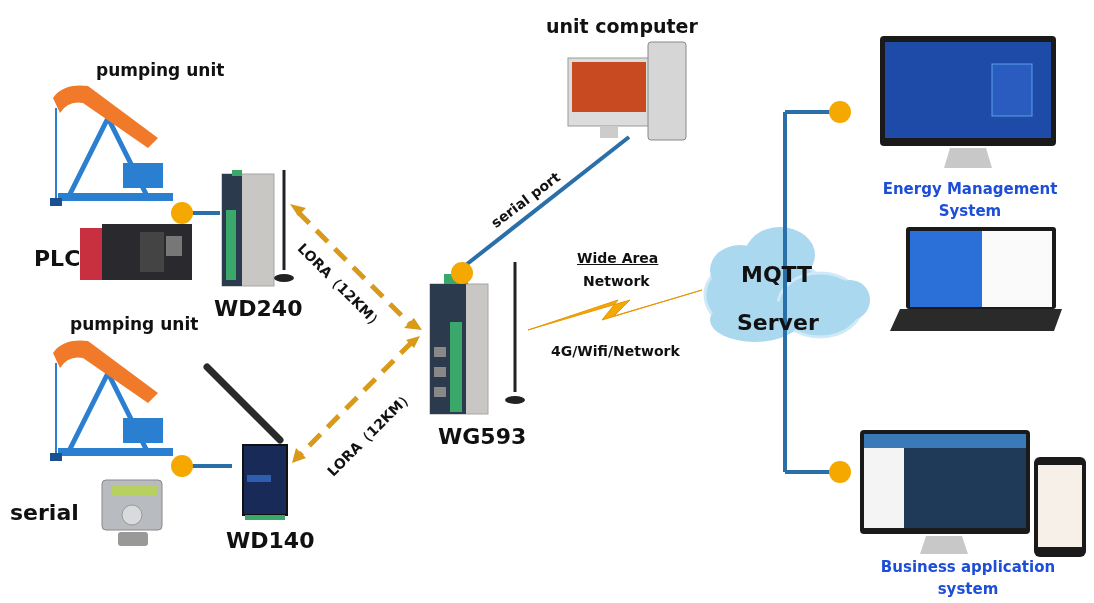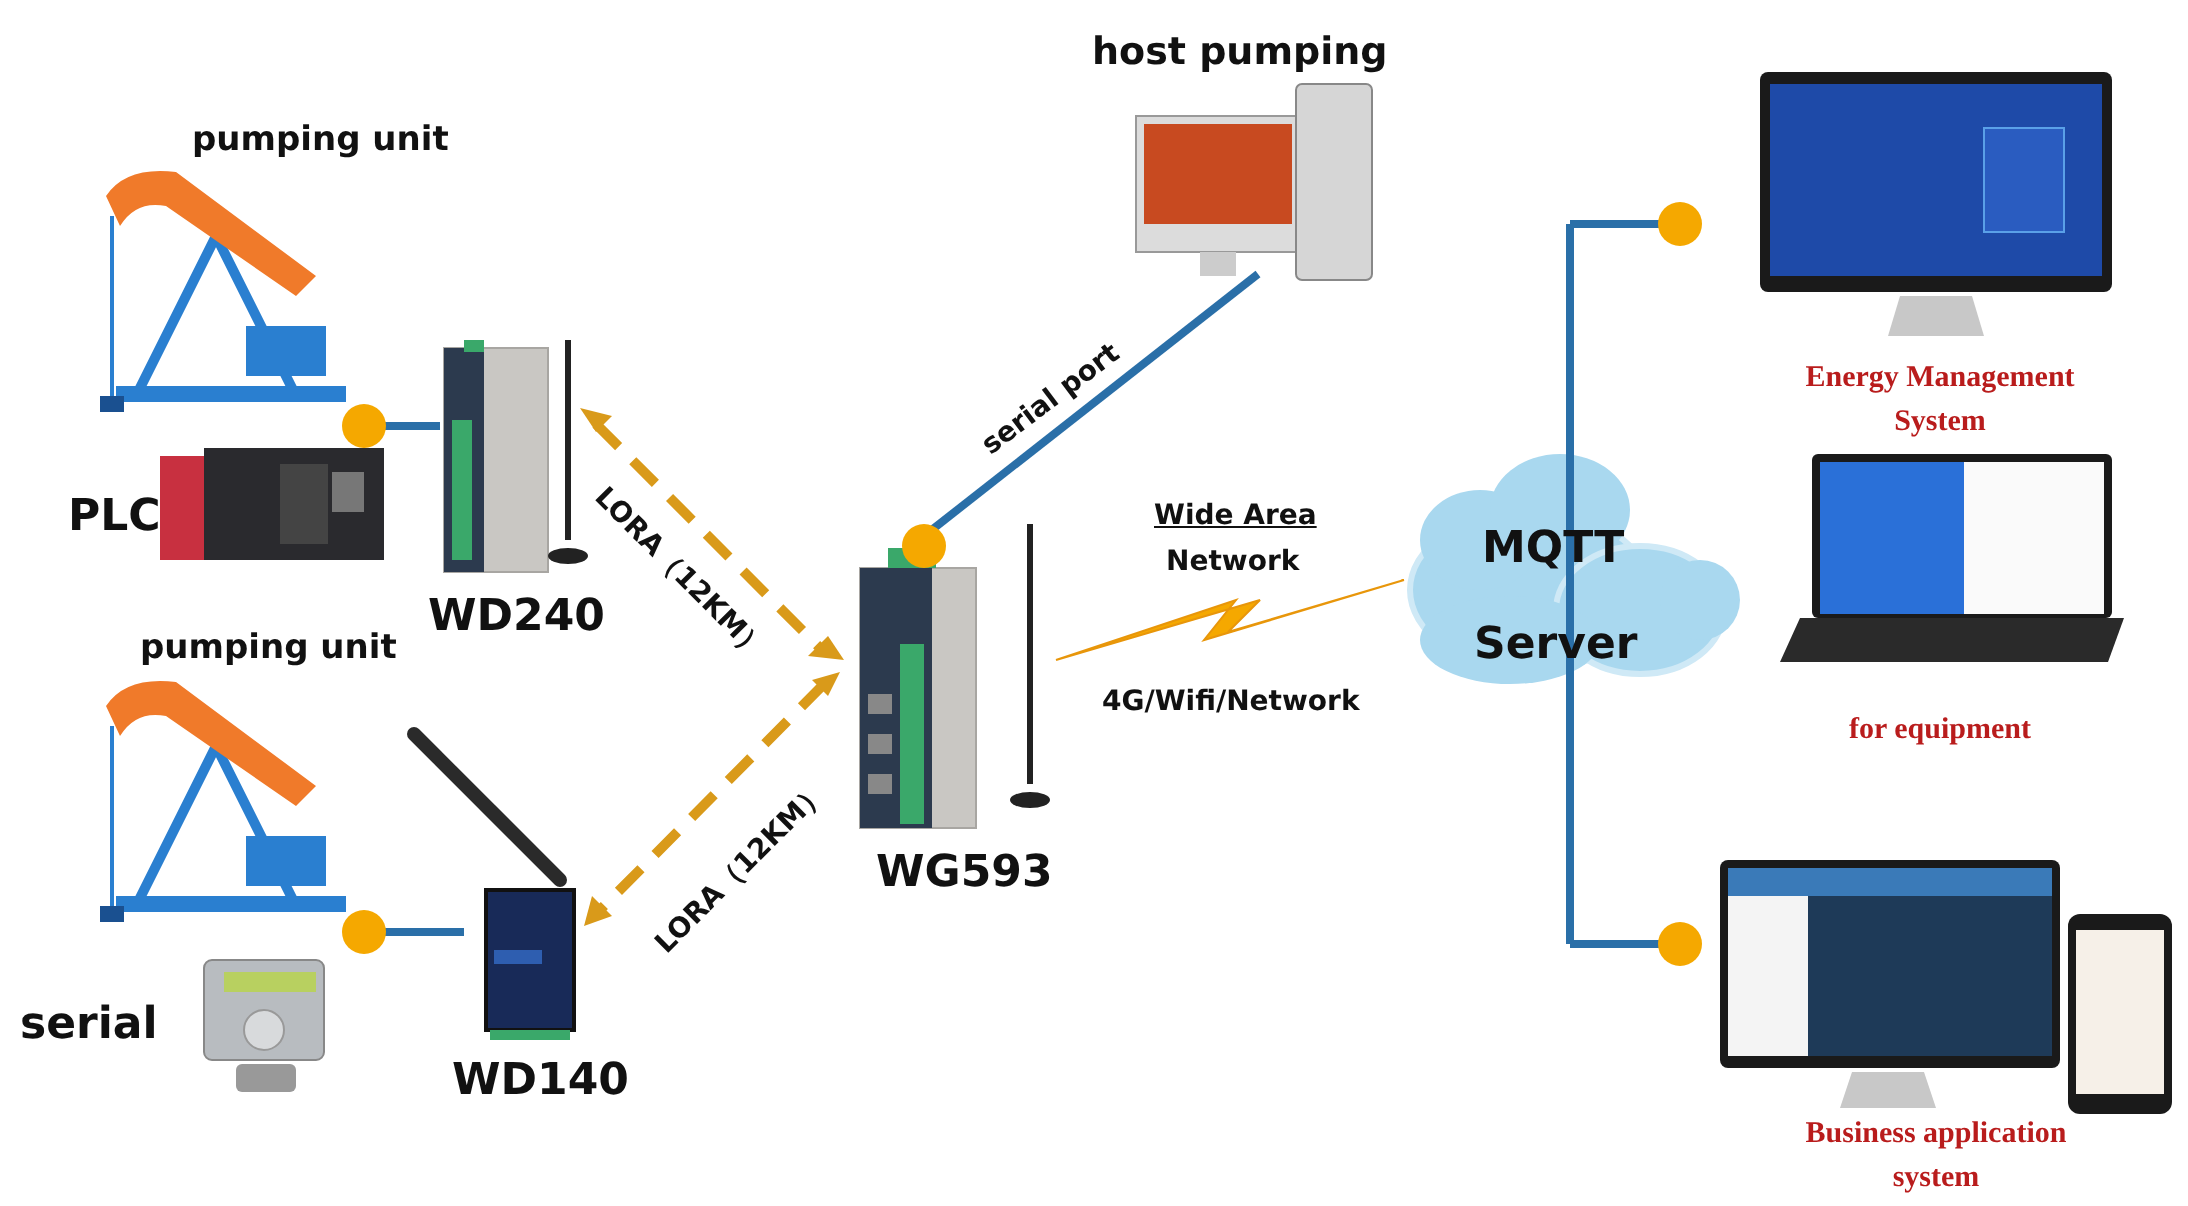--- a/index.html
+++ b/index.html
@@ -1,21 +1,21 @@
 <!DOCTYPE html>
 <html><head>
 <meta charset="utf-8">
 <style>
   html,body{margin:0;padding:0;background:#fff;}
   body{width:1094px;height:603px;position:relative;overflow:hidden;font-family:"DejaVu Sans","Liberation Sans",sans-serif;}
   .lbl{position:absolute;font-weight:bold;color:#111;white-space:nowrap;}
   .lbl-md{font-size:17px;}
   .lbl-lg{font-size:22px;}
   .lbl-sm{font-size:14px;}
-  .lbl-sys{font-size:15px;color:#b91c1c;text-align:center;line-height:22px;font-family:Liberation Serif, serif;}
+  .lbl-sys{font-size:15px;color:#1d4ed8;text-align:center;line-height:22px;}
   svg.overlay{position:absolute;left:0;top:0;}
   .dot{position:absolute;width:22px;height:22px;border-radius:50%;background:#f5a800;}
 </style>
 </head>
 <body>
 
 <svg class="overlay" width="1094" height="603">
 
   <line x1="190" y1="213" x2="220" y2="213" stroke="#2a6fa8" stroke-width="4"></line>
   <line x1="190" y1="466" x2="232" y2="466" stroke="#2a6fa8" stroke-width="4"></line>
@@ -146,35 +146,34 @@
 <div class="dot" style="left:829px;top:461px;"></div>
 
 <div class="lbl lbl-md" style="left:96px;top:60px;">pumping unit</div>
 <div class="lbl lbl-lg" style="left:34px;top:246px;">PLC</div>
 <div class="lbl lbl-md" style="left:70px;top:314px;">pumping unit</div>
 <div class="lbl lbl-lg" style="left:10px;top:500px;">serial</div>
 
 <div class="lbl lbl-lg" style="left:214px;top:296px;">WD240</div>
 <div class="lbl lbl-lg" style="left:226px;top:528px;">WD140</div>
 <div class="lbl lbl-lg" style="left:438px;top:424px;">WG593</div>
-<div class="lbl lbl-md" style="left:546px;top:15px;font-size:19px;">host pumping</div>
+<div class="lbl lbl-md" style="left:546px;top:15px;font-size:19px;">unit computer</div>
 
 <div class="lbl lbl-sm" style="left:306px;top:240px;transform:rotate(45deg);transform-origin:left top;">LORA（12KM）</div>
 <div class="lbl lbl-sm" style="left:324px;top:468px;transform:rotate(-45deg);transform-origin:left top;">LORA（12KM）</div>
 <div class="lbl lbl-sm" style="left:488px;top:218px;transform:rotate(-37deg);transform-origin:left top;">serial port</div>
 <div class="lbl lbl-sm" style="left:577px;top:250px;text-decoration:underline;">Wide Area</div>
 <div class="lbl lbl-sm" style="left:583px;top:273px;">Network</div>
 <div class="lbl lbl-sm" style="left:551px;top:343px;">4G/Wifi/Network</div>
 
 <div class="lbl" style="left:741px;top:262px;font-size:22px;">MQTT</div>
 <div class="lbl" style="left:737px;top:294px;font-size:22px;margin-top:16px;">Server</div>
 
 <div class="lbl lbl-sys" style="left:850px;top:178px;width:240px;">
   <div>Energy Management</div>
   <div>System</div>
 </div>
 <div class="lbl lbl-sys" style="left:850px;top:354px;width:240px;">
-  <div>for equipment</div>
 </div>
 <div class="lbl lbl-sys" style="left:848px;top:556px;width:240px;">
   <div>Business application</div>
   <div>system</div>
 </div>
 
 </body></html>

